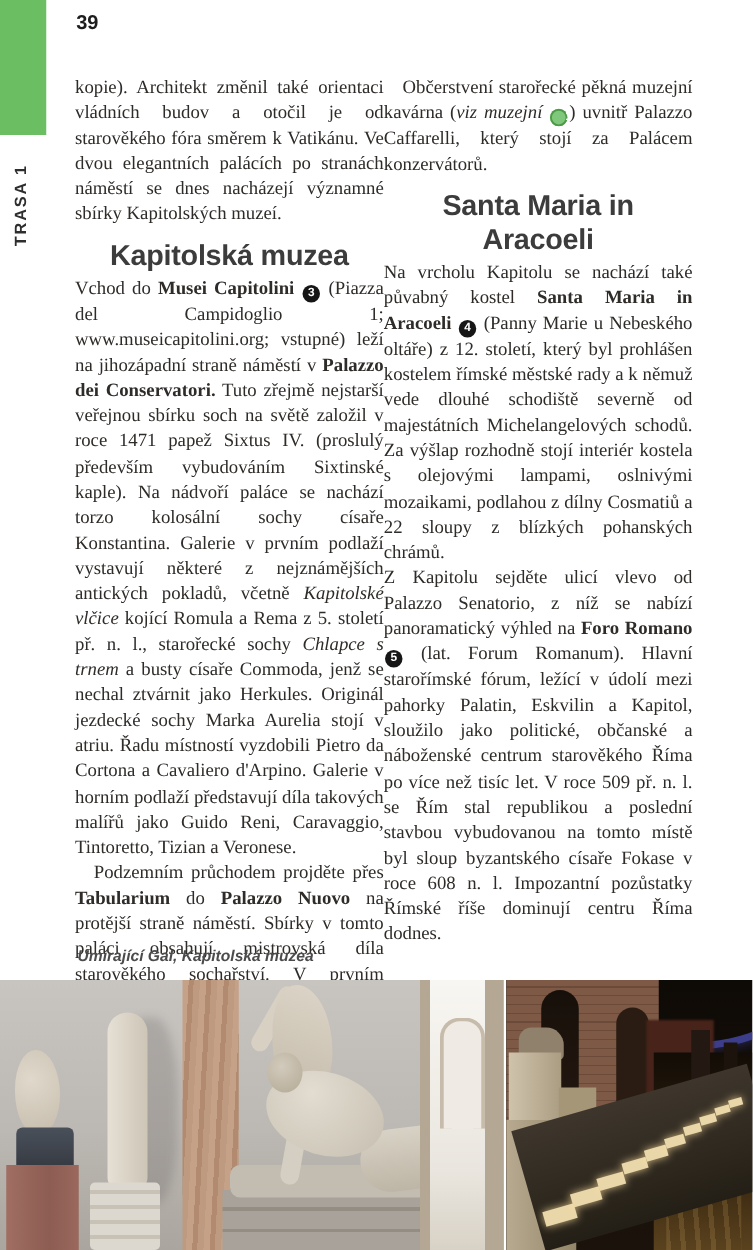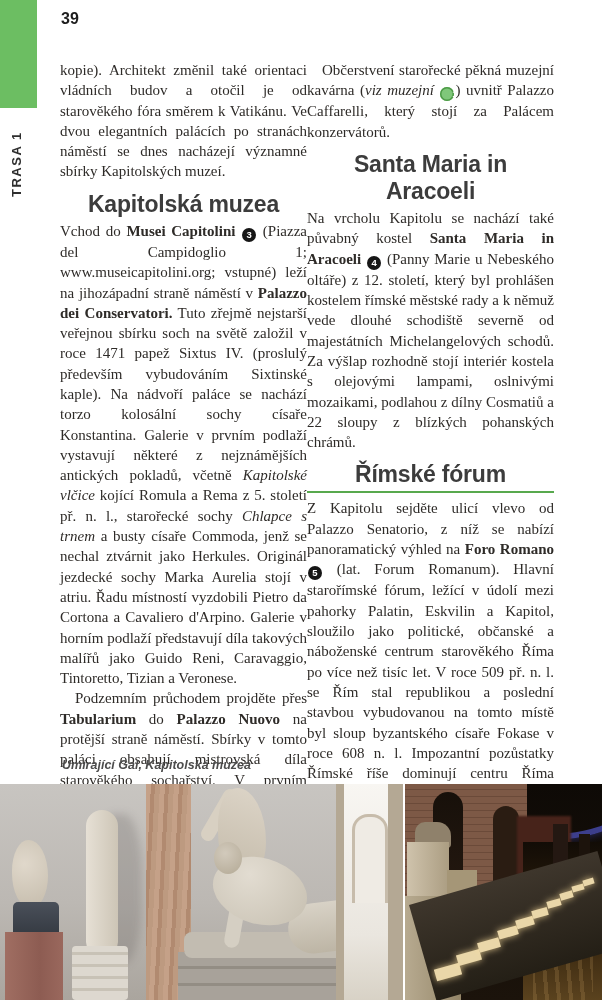--- a/index.html
+++ b/index.html
@@ -117,21 +117,20 @@
     <div class="col">
         <p><span>kopie). Architekt změnil také orientaci vládních budov a otočil je od starověkého fóra směrem k Vatikánu. Ve dvou elegantních palácích po stranách náměstí se dnes nacházejí významné sbírky Kapitolských muzeí.</span></p>
         <h2>Kapitolská muzea</h2>
         <p><span>Vchod do </span><span class="b">Musei Capitolini </span><span class="marker black">3</span><span> (Piazza del Campidoglio 1; www.museicapitolini.org; vstupné) leží na jihozápadní straně náměstí v </span><span class="b">Palazzo dei Conservatori.</span><span> Tuto zřejmě nejstarší veřejnou sbírku soch na světě založil v roce 1471 papež Sixtus IV. (proslulý především vybudováním Sixtinské kaple). Na nádvoří paláce se nachází torzo kolosální sochy císaře Konstantina. Galerie v prvním podlaží vystavují některé z nejznámějších antických pokladů, včetně </span><span class="i">Kapitolské vlčice</span><span> kojící Romula a Rema z 5. století př. n. l., starořecké sochy </span><span class="i">Chlapce s trnem</span><span> a busty císaře Commoda, jenž se nechal ztvárnit jako Herkules. Originál jezdecké sochy Marka Aurelia stojí v atriu. Řadu místností vyzdobili Pietro da Cortona a Cavaliero d'Arpino. Galerie v horním podlaží představují díla takových malířů jako Guido Reni, Caravaggio, Tintoretto, Tizian a Veronese.</span></p>
         <p class="indent"><span>Podzemním průchodem projděte přes </span><span class="b">Tabularium</span><span> do </span><span class="b">Palazzo Nuovo</span><span> na protější straně náměstí. Sbírky v tomto paláci obsahují mistrovská díla starověkého sochařství. V prvním podlaží to je </span><span class="i">Amor a Psyché</span><span>, antická kopie </span><span class="i">Umírajícího Gala</span><span> podle originálu ze</span></p>
       </div>
     <div class="col">
         <p class="indent"><span>Občerstvení starořecké pěkná muzejní kavárna (</span><span class="i">viz muzejní </span><span class="marker green">1</span><span>) uvnitř Palazzo Caffarelli, který stojí za Palácem konzervátorů.</span></p>
         <h2>Santa Maria in Aracoeli</h2>
         <p><span>Na vrcholu Kapitolu se nachází také půvabný kostel </span><span class="b">Santa Maria in Aracoeli </span><span class="marker black">4</span><span> (Panny Marie u Nebeského oltáře) z 12. století, který byl prohlášen kostelem římské městské rady a k němuž vede dlouhé schodiště severně od majestátních Michelangelových schodů. Za výšlap rozhodně stojí interiér kostela s olejovými lampami, oslnivými mozaikami, podlahou z dílny Cosmatiů a 22 sloupy z blízkých pohanských chrámů.</span></p>
-        <h2 class="rule">Římské fórum</h2>
         <p><span>Z Kapitolu sejděte ulicí vlevo od Palazzo Senatorio, z níž se nabízí panoramatický výhled na </span><span class="b">Foro Romano </span><span class="marker black">5</span><span> (lat. Forum Romanum). Hlavní starořímské fórum, ležící v údolí mezi pahorky Palatin, Eskvilin a Kapitol, sloužilo jako politické, občanské a náboženské centrum starověkého Říma po více než tisíc let. V roce 509 př. n. l. se Řím stal republikou a poslední stavbou vybudovanou na tomto místě byl sloup byzantského císaře Fokase v roce 608 n. l. Impozantní pozůstatky Římské říše dominují centru Říma dodnes.</span></p>
       </div>
   </div>
 
   <div class="caption">Umírající Gal, Kapitolská muzea</div>
 
   <div class="photo">
     <div class="photo-left">
       <div class="ph bust-head"></div>
       <div class="ph bust-pedestal"></div>

